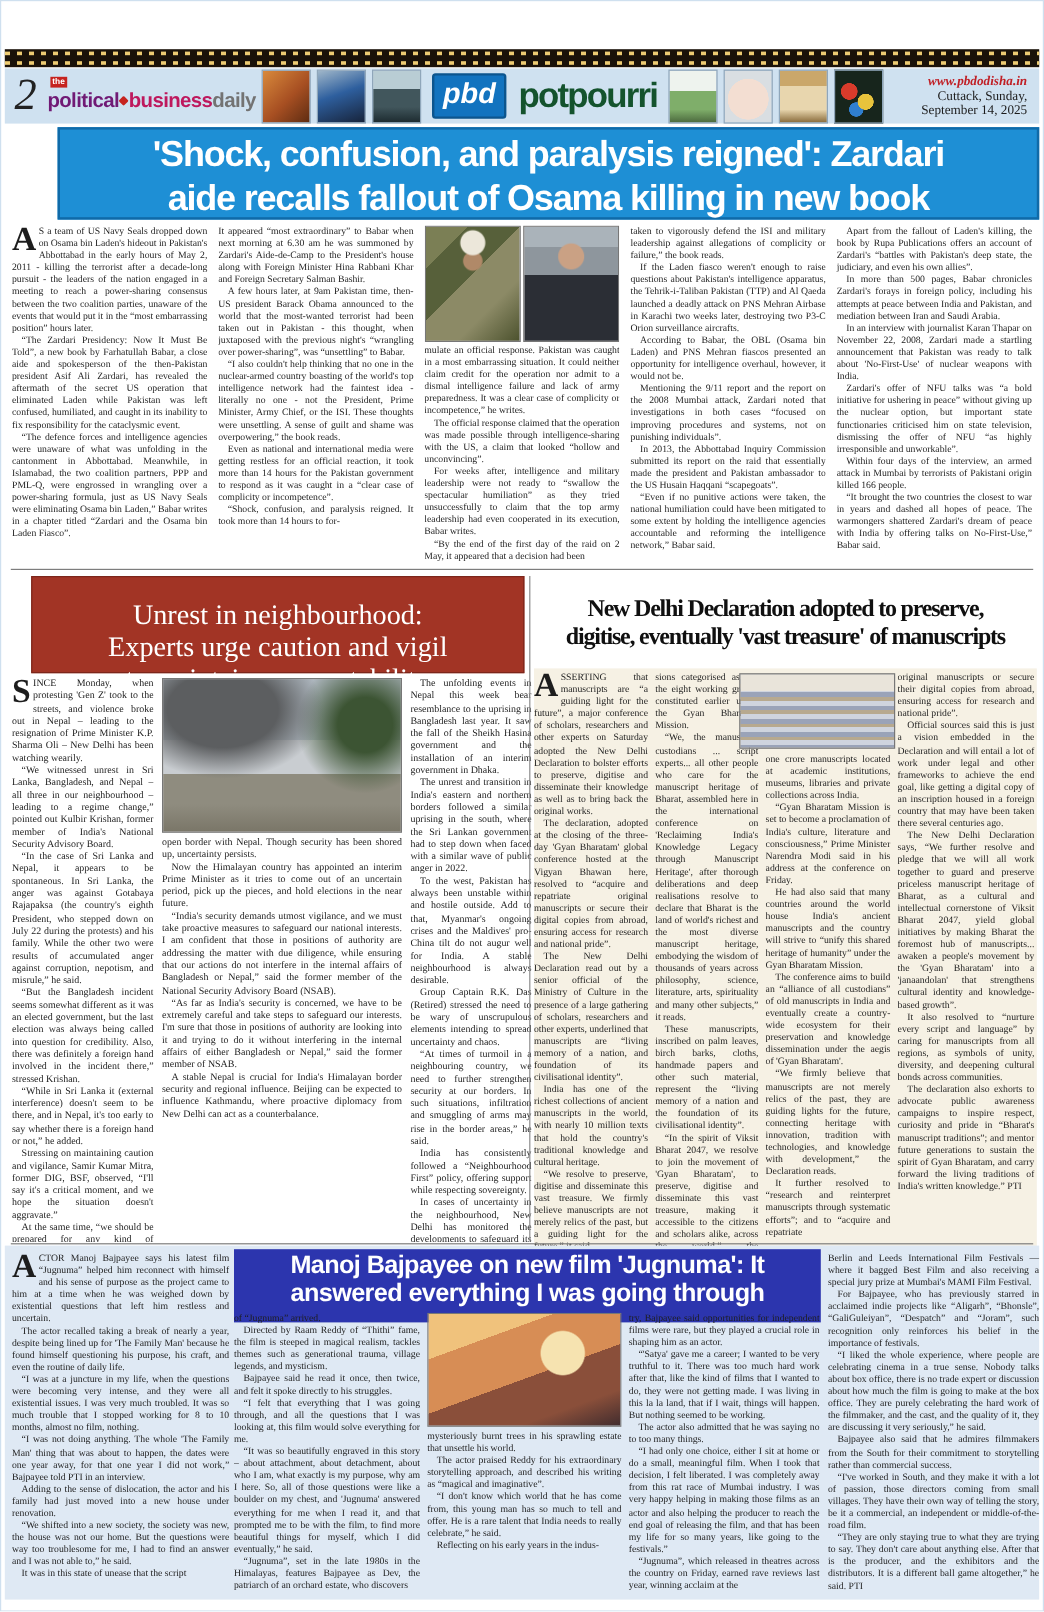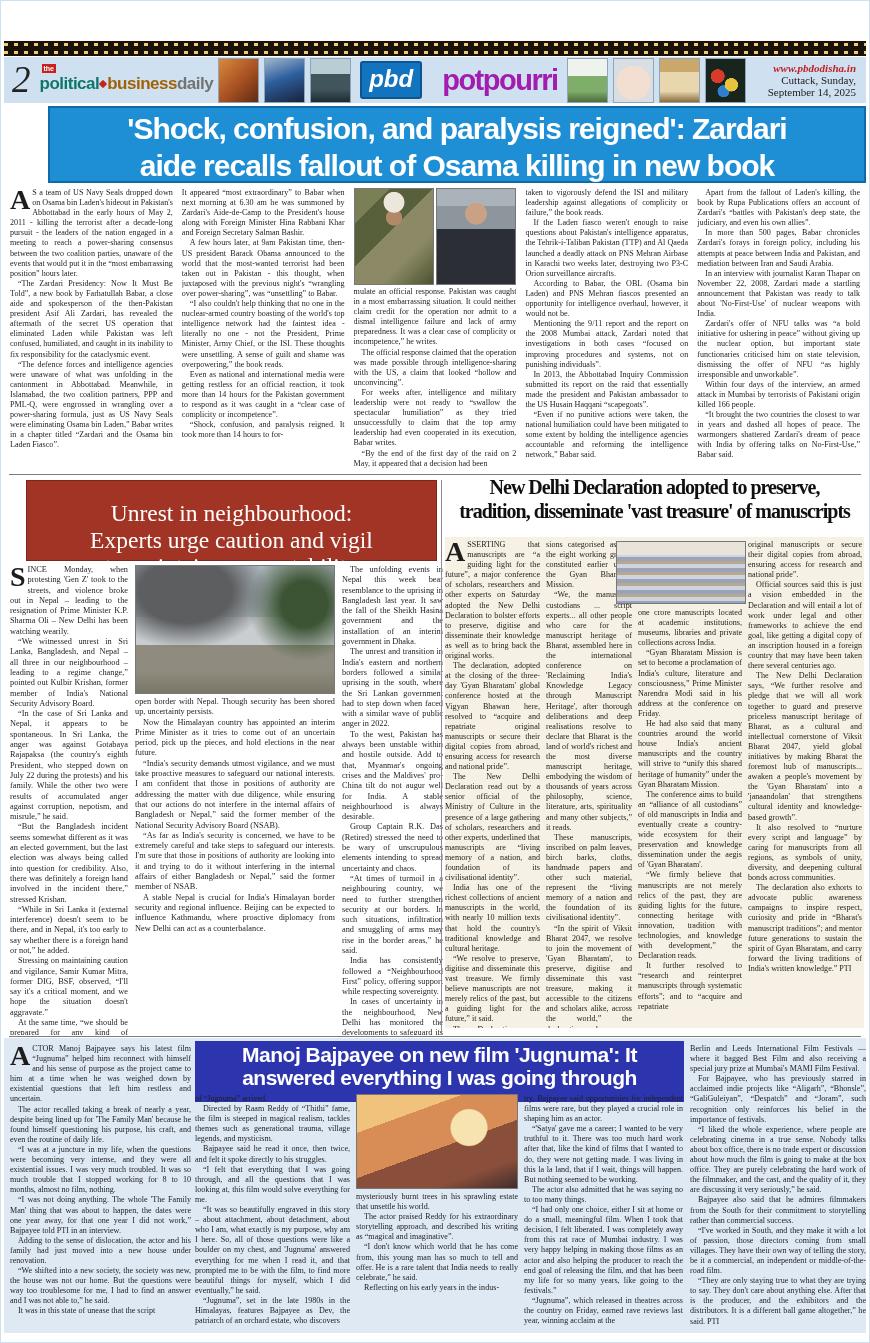--- a/index.html
+++ b/index.html
@@ -12,36 +12,36 @@
       repeating-linear-gradient(90deg,#edcb72 0 4px,rgba(0,0,0,0) 4px 10px);
     background-size:100% 3px,100% 3px;background-position:0 2px,0 10px;background-repeat:repeat-x;}
   
   #header{position:absolute;left:3px;right:3px;top:56px;height:46px;background:#cfe1f0;
           display:flex;align-items:center;gap:5px;padding:0 8px;box-sizing:border-box;}
   .page-num{font-size:37px;font-style:italic;line-height:40px;color:#222;margin-right:4px;}
   .masthead{display:flex;align-items:baseline;white-space:nowrap;font-family:"Liberation Sans",sans-serif;
             font-weight:bold;letter-spacing:-0.5px;position:relative;padding-top:8px;}
   .mh-the{position:absolute;top:-2px;left:2px;background:#c6231f;color:#fff;font-size:7px;
           font-weight:bold;padding:1px 2px;letter-spacing:0;}
-  .mh-political{font-size:17px;color:#0f766e;}
+  .mh-political{font-size:17px;color:#701a75;}
   .mh-mark{width:6px;height:6px;background:#c6231f;border-radius:1px;margin:0 1px;transform:rotate(45deg);align-self:center;}
-  .mh-business{font-size:17px;color:#a16207;}
+  .mh-business{font-size:17px;color:#be185d;}
   .mh-daily{font-size:17px;color:#737373;}
   .thumb{width:39px;height:43px;border:1px solid #8fa6ba;flex:0 0 auto;}
   .th-painting{background:linear-gradient(135deg,#d98a3c,#a74f22 55%,#5e2c12);}
   .th-motorcycle{background:linear-gradient(160deg,#9fb6c9,#2e5f9e 45%,#17233a);}
   .th-mountain{background:linear-gradient(180deg,#b9cdd4 0 35%,#41565c 35% 70%,#1d2b30);}
   .th-sapling{background:linear-gradient(180deg,#eef3ee 0 40%,#7fae6a 40% 75%,#4c6a3e);}
   .th-palmistry{background:radial-gradient(circle at 50% 55%,#f3ded2 0 55%,#d9dee2 56%);}
   .th-tajmahal{background:linear-gradient(180deg,#caa76a 0 30%,#e8d6ae 30% 75%,#8a6c3c);}
   .th-billiards{background:radial-gradient(circle at 30% 40%,#d93b2b 0 18%,transparent 19%),radial-gradient(circle at 65% 60%,#e8c33c 0 18%,transparent 19%),radial-gradient(circle at 45% 75%,#2f7fd0 0 15%,transparent 16%),#17251c;}
-  .logo{display:flex;align-items:center;gap:20px;margin:0 4px;}
+  .logo{display:flex;align-items:center;gap:10px;margin:0 4px;}
   .logo-pbd{background:#1273bf;color:#fff;font-family:"Liberation Sans",sans-serif;font-weight:bold;
             font-style:italic;font-size:24px;padding:2px 7px 4px;border-radius:3px;border:2px solid #0c558e;}
-  .logo-section{font-family:"Liberation Sans",sans-serif;font-weight:bold;font-size:29px;color:#a21caf;letter-spacing:-1.5px;}
+  .logo-section{font-family:"Liberation Sans",sans-serif;font-weight:bold;font-size:29px;color:#14532d;letter-spacing:-1.5px;}
   .dateline{margin-left:auto;text-align:right;line-height:12px;padding-right:2px;}
   .website{color:#c01f25;font-style:italic;font-weight:bold;font-size:11px;}
   .dl{font-size:11px;color:#1c1c1c;}
   
   #main-headline{position:absolute;left:3px;right:3px;top:105px;height:77px;background:#1e8fd5;
     color:#fff;font-family:"Liberation Sans",sans-serif;font-weight:bold;text-align:center;
     font-size:30px;letter-spacing:-1px;line-height:37px;padding-top:2px;box-sizing:border-box;
     border:2px solid #0f6aa8;margin-left:44px;}
   
   .p{margin:0;text-align:justify;text-indent:8px;}
@@ -71,21 +71,21 @@
                font-size:8.3px;line-height:10.3px;}
   .u-c1{width:118px;flex:0 0 auto;}
   .u-c2{width:200px;flex:0 0 auto;}
   .u-c3{width:101px;flex:0 0 auto;}
   .ph-protest{width:100%;height:129px;margin-bottom:3px;background:
      radial-gradient(ellipse at 25% 20%,#5c5e60 0 22%,transparent 40%),
      radial-gradient(circle at 85% 30%,#3c5433 0 12%,transparent 30%),
      linear-gradient(180deg,#aeb7bf 0 40%,#c9cdd1 40% 62%,#8f8c7f 62% 82%,#7a7668);}
   #mid-vrule{position:absolute;left:440px;top:479px;height:554px;border-left:1px solid #8d8d8d;}
   
-  #decl{position:absolute;left:444px;top:472px;width:419px;height:556px;}
+  #decl{position:absolute;left:444px;top:492px;width:419px;height:556px;}
   #decl-head{text-align:center;font-weight:bold;font-size:20px;letter-spacing:-1px;line-height:24px;color:#101010;padding-top:2px;}
   #decl-body{position:absolute;left:0;top:64px;width:419px;height:491px;display:flex;gap:6px;
              font-size:8.1px;line-height:10.1px;background:#f6f1e4;padding-top:3px;box-sizing:border-box;}
   .d-c1{width:95px;flex:0 0 auto;}
   .d-c2{width:86px;flex:0 0 auto;}
   .d-c3{width:104px;flex:0 0 auto;padding-top:68px;}
   .d-c4{width:114px;flex:0 0 auto;}
   .ph-conference{position:absolute;left:171px;top:68px;width:130px;height:63px;background:
      linear-gradient(180deg,#e9e4da 0 22%,transparent 22%),
      repeating-linear-gradient(180deg,#cfd4de 0 4px,#9aa3b8 4px 8px,#b7a98f 8px 11px);}
@@ -231,21 +231,21 @@
         <p class="p">India has consistently followed a “Neighbourhood First” policy, offering support while respecting sovereignty.</p>
         <p class="p">In cases of uncertainty in the neighbourhood, New Delhi has monitored the developments to safeguard its strategic interests and engaged diplomatically at the right time.</p>
       </div>
   </div>
 
   <div id="mid-vrule"></div>
 
   <div id="decl">
     <div id="decl-head">
       <div>New Delhi Declaration adopted to preserve,</div>
-      <div>tradition, disseminate 'vast treasure' of manuscripts</div>
+      <div>digitise, eventually 'vast treasure' of manuscripts</div>
     </div>
     <div class="photo ph-conference" style="z-index:2;"></div>
     <div id="decl-body">
       <div class="col d-c1">
         <p class="p lead">
           <span class="dropcap">A</span><span>SSERTING that manuscripts are “a guiding light for the future”, a major conference of scholars, researchers and other experts on Saturday adopted the New Delhi Declaration to bolster efforts to preserve, digitise and disseminate their knowledge as well as to bring back the original works.</span>
         </p>
         <div>
             <p class="p">The declaration, adopted at the closing of the three-day 'Gyan Bharatam' global conference hosted at the Vigyan Bhawan here, resolved to “acquire and repatriate original manuscripts or secure their digital copies from abroad, ensuring access for research and national pride”.</p>
             <p class="p">The New Delhi Declaration read out by a senior official of the Ministry of Culture in the presence of a large gathering of scholars, researchers and other experts, underlined that manuscripts are “living memory of a nation, and foundation of its civilisational identity”.</p>

